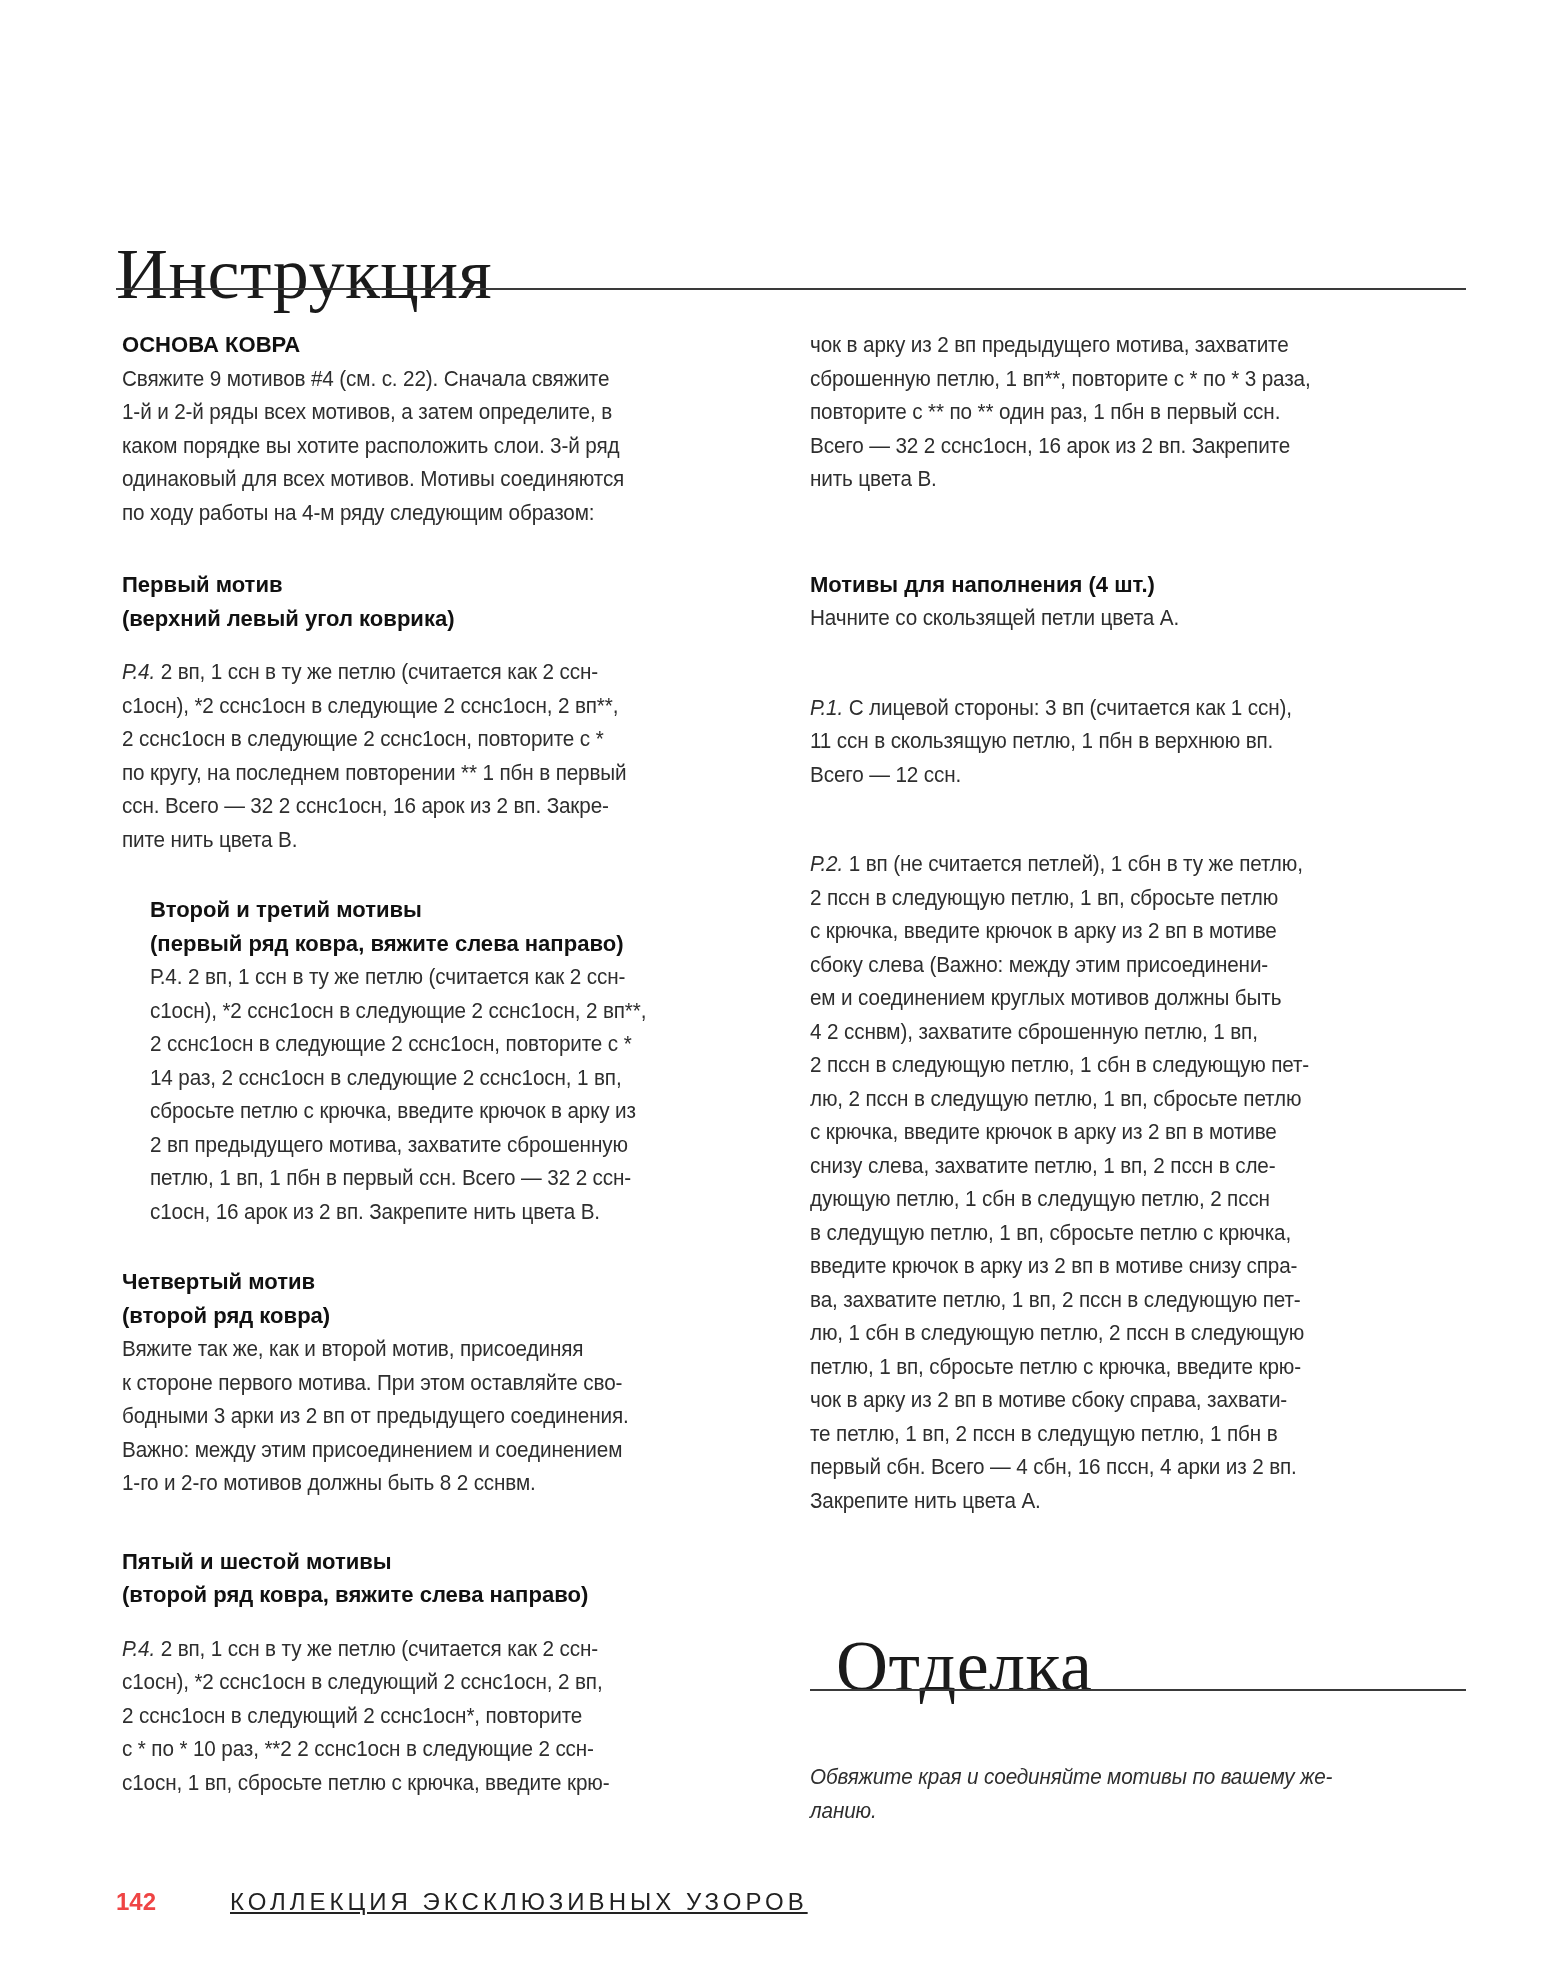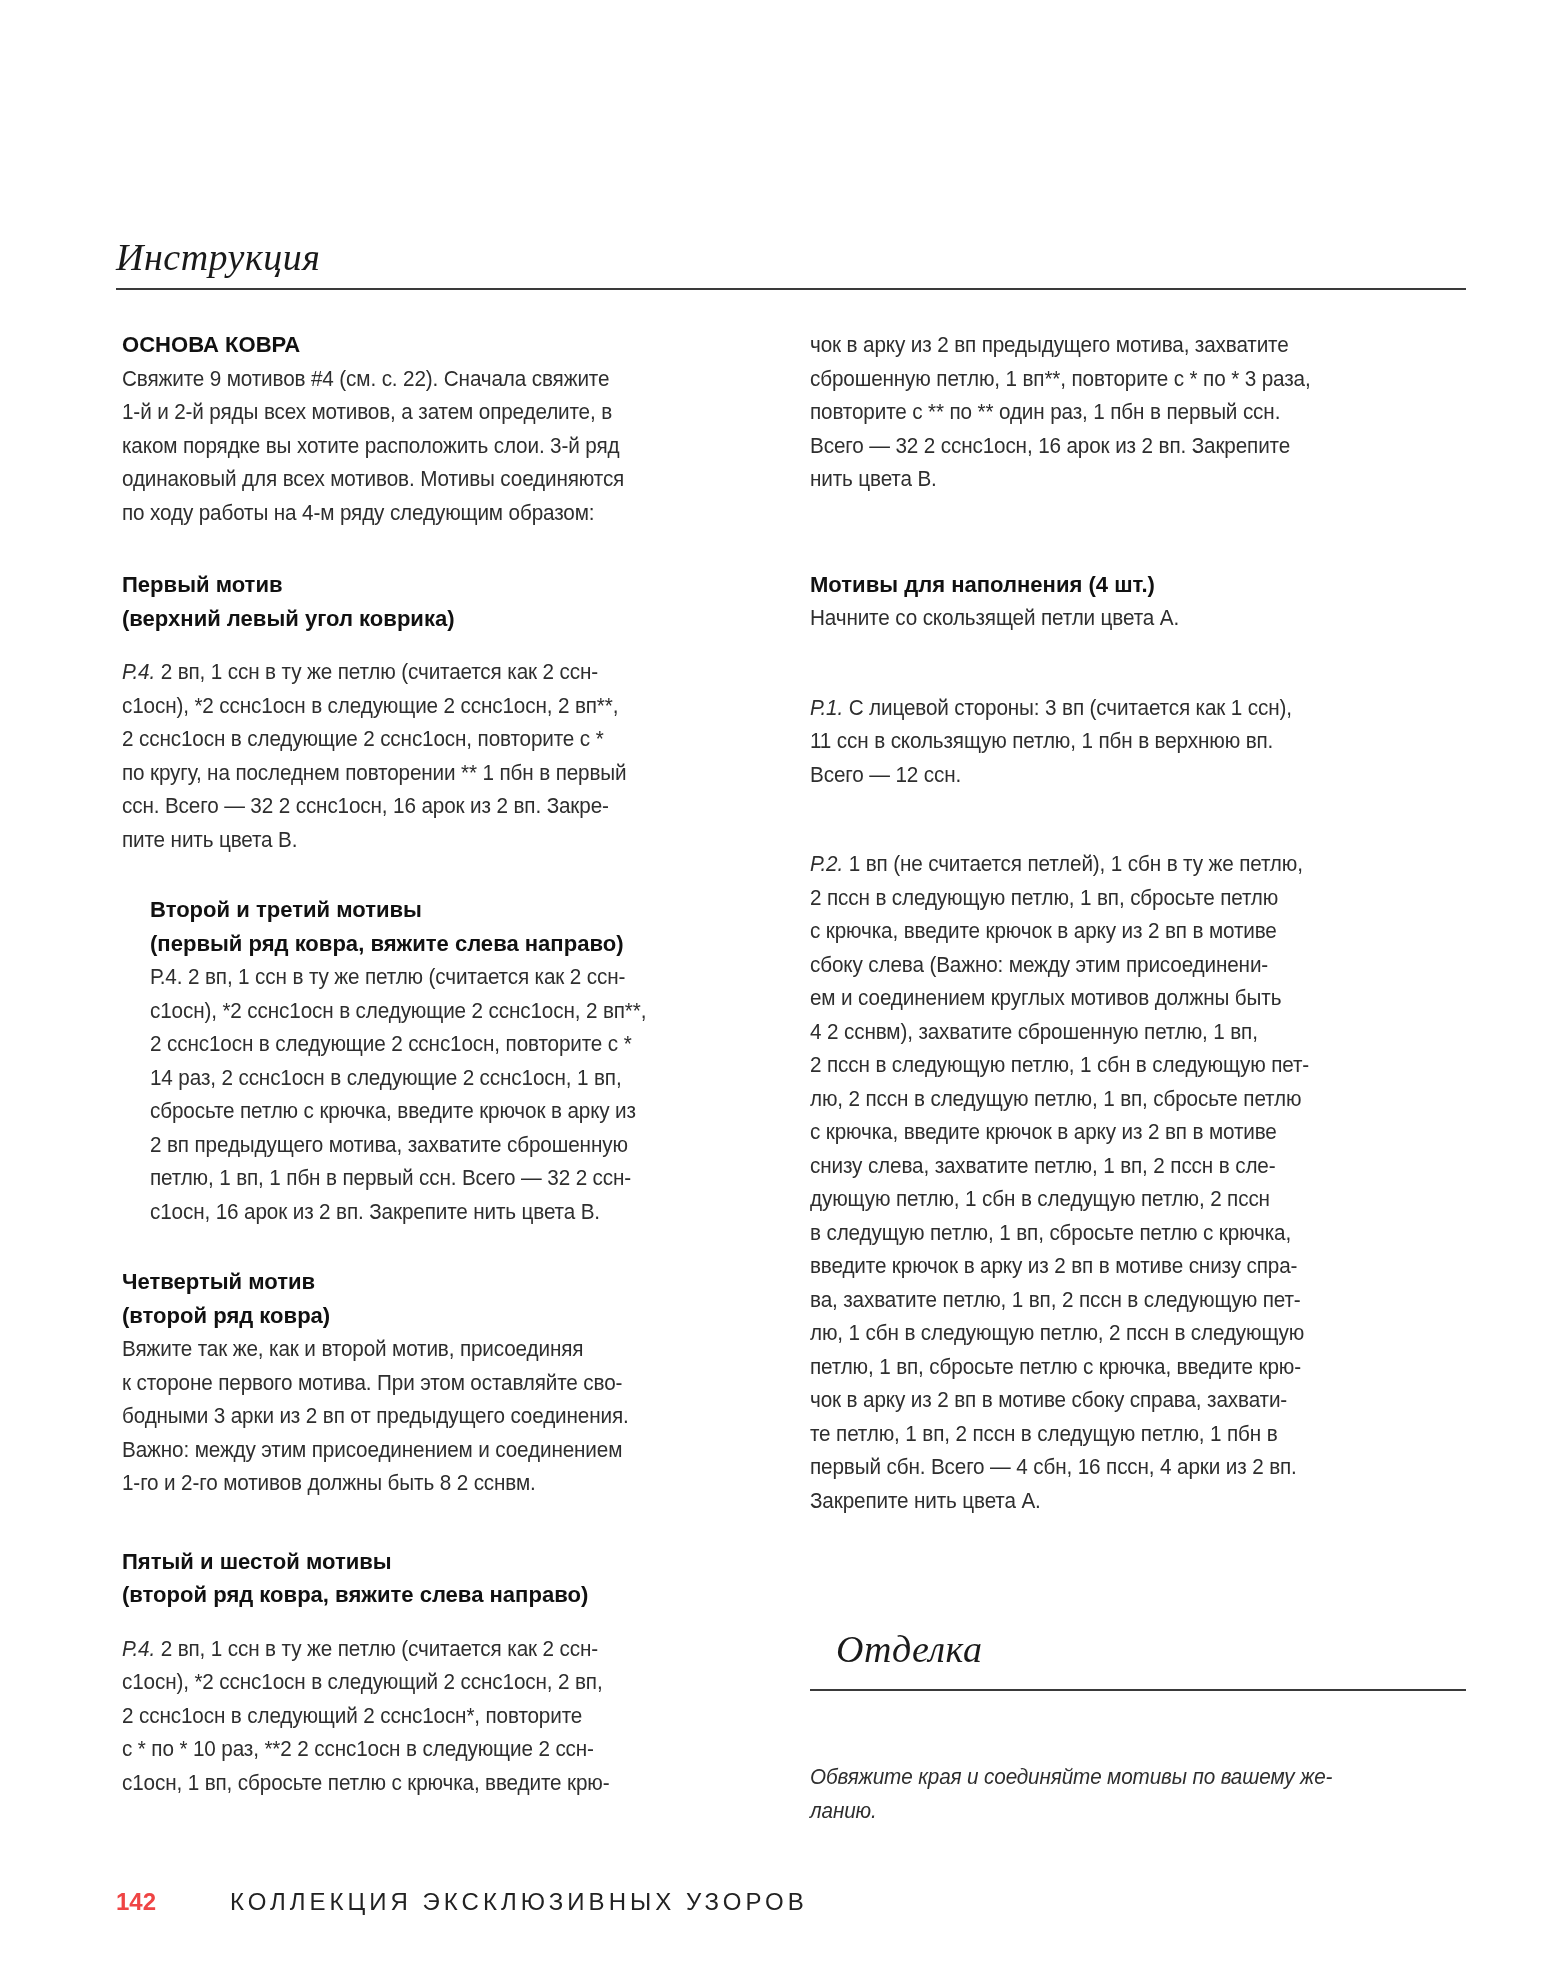--- a/index.html
+++ b/index.html
@@ -1,41 +1,41 @@
 <!DOCTYPE html>
 <html><head>
   <meta charset="utf-8">
   <style>
     html, body { margin: 0; padding: 0; background: #ffffff; }
     body {
       width: 1544px; height: 1975px; position: relative; overflow: hidden;
       font-family: "Liberation Sans", sans-serif; color: #2b2b2b;
     }
     .h1 {
-      position: absolute; font-family: "Liberation Serif", serif; font-style: italic;
-      font-size: 38px; color: #1a1a1a; letter-spacing: 0.5px; line-height: 1;
+      position: absolute; font-family: "Liberation Serif", serif; 
+      font-size: 72px; color: #1a1a1a; letter-spacing: 0.5px; line-height: 1;
     }
     .rule { position: absolute; height: 2px; background: #3a3a3a; }
     .col { position: absolute; width: 660px; }
     .txt {
       font-size: 22.5px; line-height: 33.5px; color: #2e2e2e;
       font-family: "Liberation Sans", sans-serif; letter-spacing: -0.15px;
       transform: scaleX(0.92); transform-origin: left top; width: 720px;
     }
     .hd {
       font-weight: bold; font-size: 22.5px; line-height: 33.5px; color: #111;
       transform: scaleX(0.98); transform-origin: left top; width: 700px;
     }
     .row-label { font-style: italic; }
     .gap { height: 33px; }
     .gap-s { height: 20px; }
     .line { display: block; white-space: nowrap; }
     .footer { position: absolute; top: 1888px; left: 116px; font-size: 24px; }
     .page-num { font-weight: bold; color: #ef4444; }
-    .running { position: absolute; left: 114px; top: 0; letter-spacing: 4px; color: #222; white-space: nowrap; }
+    .running { position: absolute; left: 114px; top: 0; letter-spacing: 4px; color: #222; white-space: nowrap; text-decoration: underline; }
   </style>
 </head>
 <body>
 
 <div class="h1" style="left:116px; top:238px;">Инструкция</div>
 <div class="rule" style="left:116px; top:288px; width:1350px;"></div>
 
 <div class="col" style="left:122px; top:328px;">
   <div>
     <div class="hd">ОСНОВА КОВРА</div>

